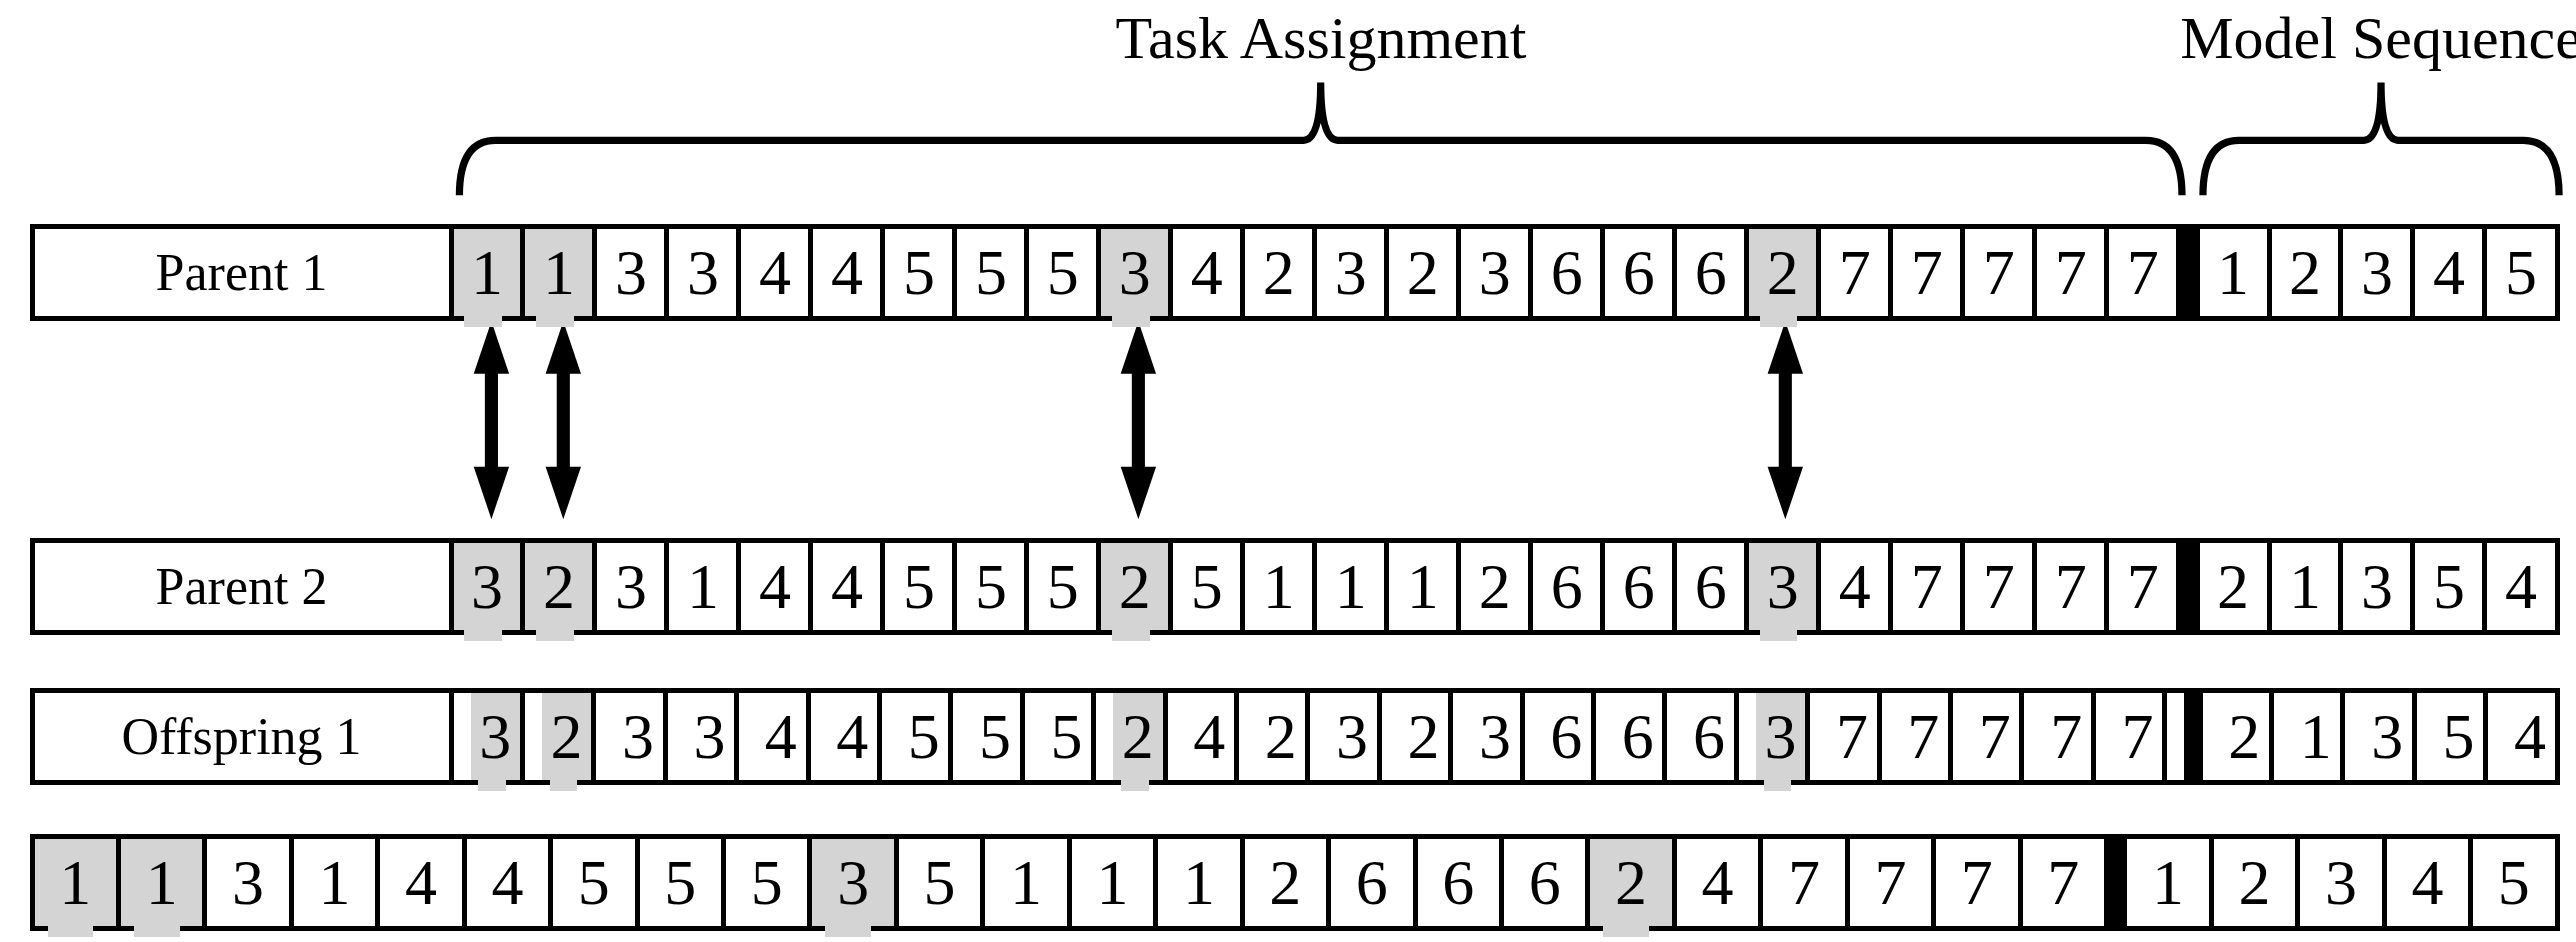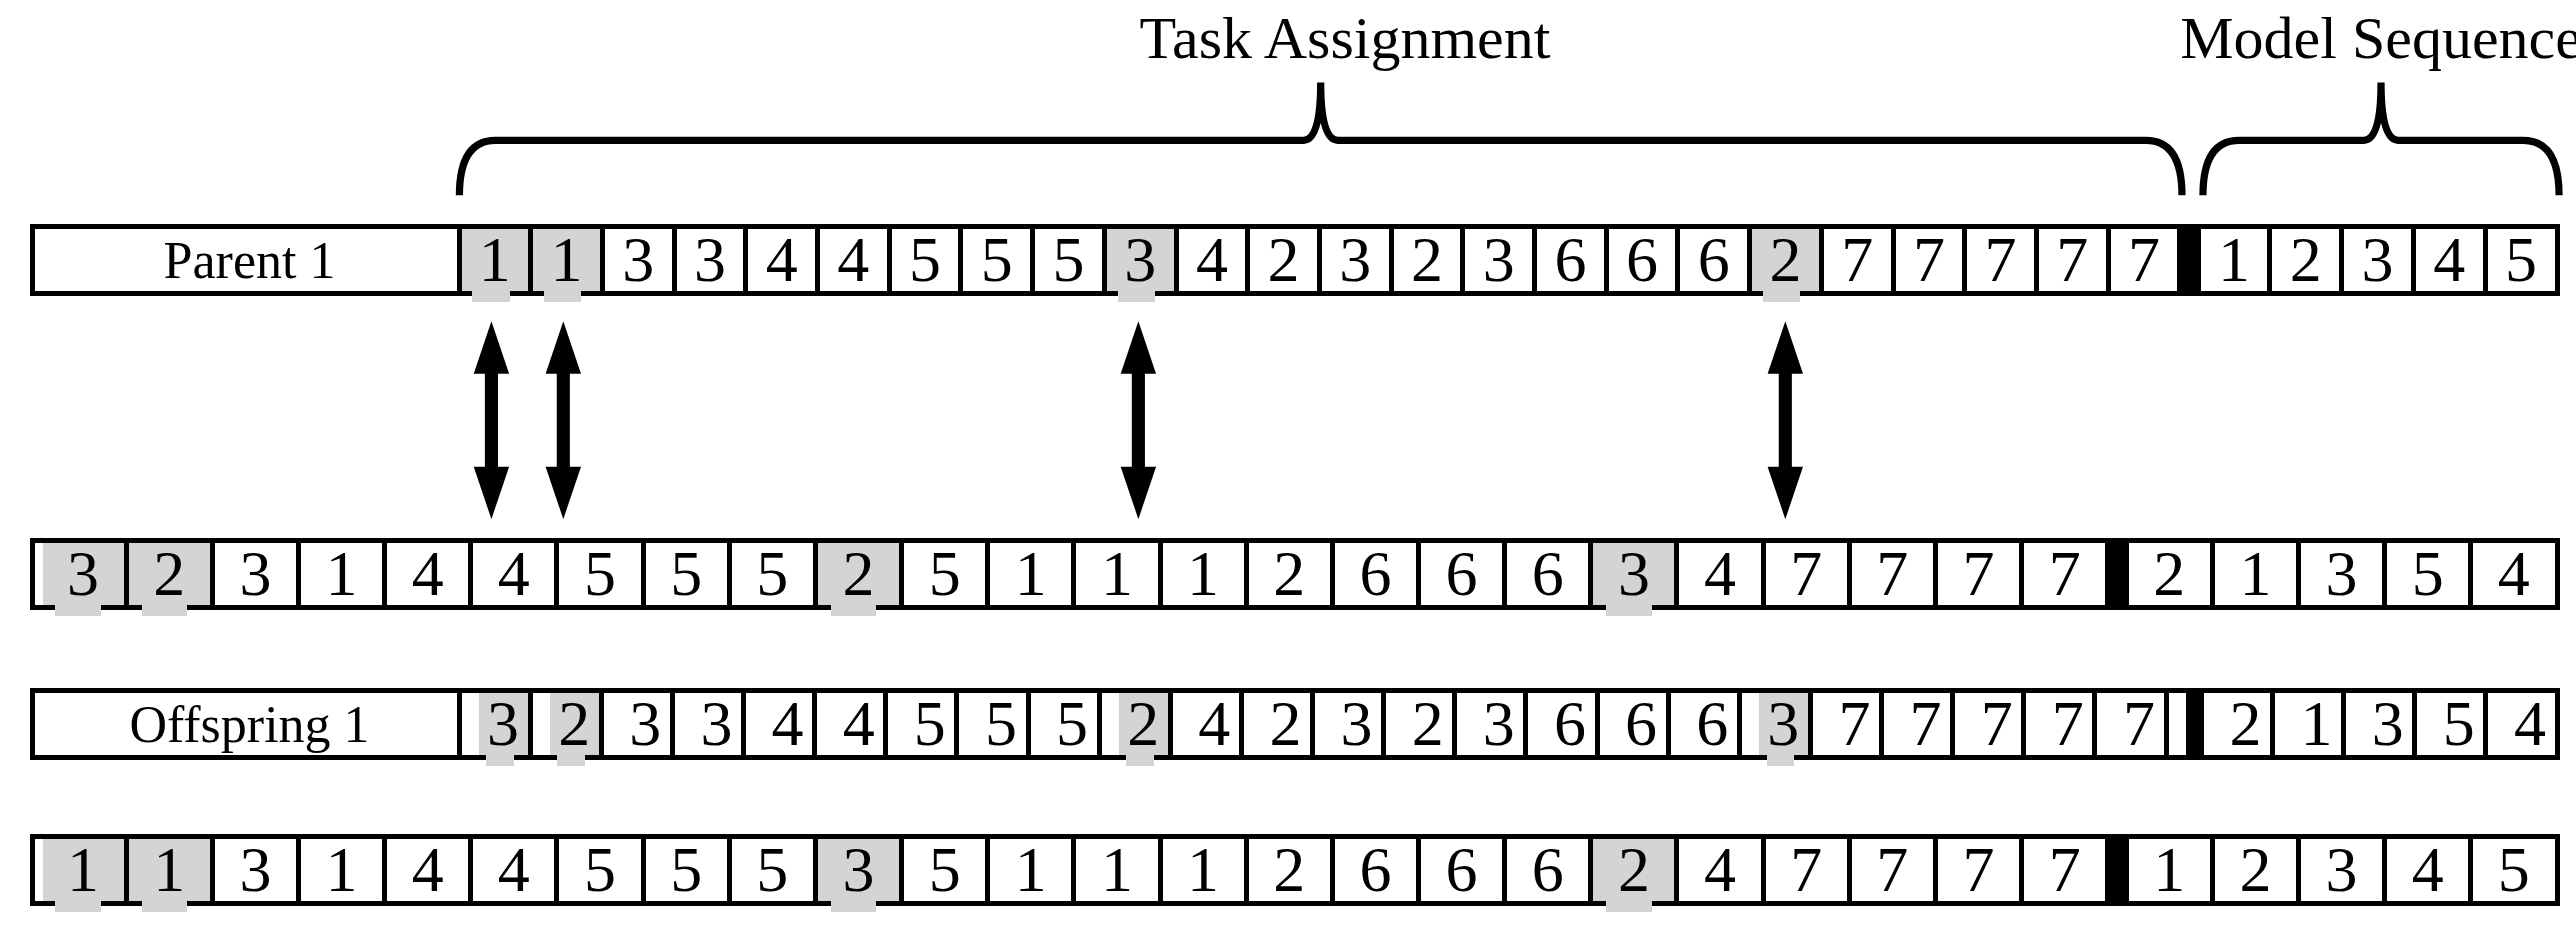--- a/index.html
+++ b/index.html
@@ -25,27 +25,26 @@
   #overlay{
     position:absolute;
     left:0;top:0;
     width:2576px;height:942px;
     pointer-events:none;
   }
   .chromo-row{
     position:absolute;
     left:29.5px;
     width:2530px;
-    height:72px;
+    height:97px;
     box-sizing:border-box;
     border:5.9px solid #000;
     background:#fff;
     display:flex;
     align-items:stretch;
-    padding-left:8px;
   }
   #row-0{top:224px;}
   #row-1{top:538px;}
   #row-2{top:688px;gap:17px;}
   #row-3{top:834px;}
   .row-label{
     width:414px;
     flex:0 0 414px;
     border-right:5.2px solid #000;
     display:flex;
@@ -82,21 +81,21 @@
   .divider{
     flex:0 0 18.4px;
     background:#000;
   }
 </style>
 </head>
 <body>
 
 <div id="canvas">
 
-  <div class="brace-title" id="title-task" style="left: 1321px; margin-left: 24px;">Task Assignment</div>
+  <div class="brace-title" id="title-task" style="left: 1321px;">Task Assignment</div>
 
   <div class="brace-title" id="title-model" style="left: 2381px;">Model Sequence</div>
 
   <svg id="overlay" xmlns="http://www.w3.org/2000/svg" viewBox="0 0 3928 1437">
       <g fill="#000000">
         <polygon points="748.828125,490 721.828125,570 775.828125,570"></polygon>
         <polygon points="748.828125,792 721.828125,712 775.828125,712"></polygon>
         <rect x="738.828125" y="558" width="20" height="166"></rect>
       </g>
       <g fill="#000000">
@@ -145,20 +144,21 @@
       <div class="cell task">7</div>
       <div class="cell task">7</div>
       <div class="divider"></div>
       <div class="cell model">1</div>
       <div class="cell model">2</div>
       <div class="cell model">3</div>
       <div class="cell model">4</div>
       <div class="cell model">5</div>
     </div>
   <div class="chromo-row" id="row-1">
+    <div class="row-label">Parent 2</div>
   <div class="cell task hl">3</div>
       <div class="cell task hl">2</div>
       <div class="cell task">3</div>
       <div class="cell task">1</div>
       <div class="cell task">4</div>
       <div class="cell task">4</div>
       <div class="cell task">5</div>
       <div class="cell task">5</div>
       <div class="cell task">5</div>
       <div class="cell task hl">2</div>

